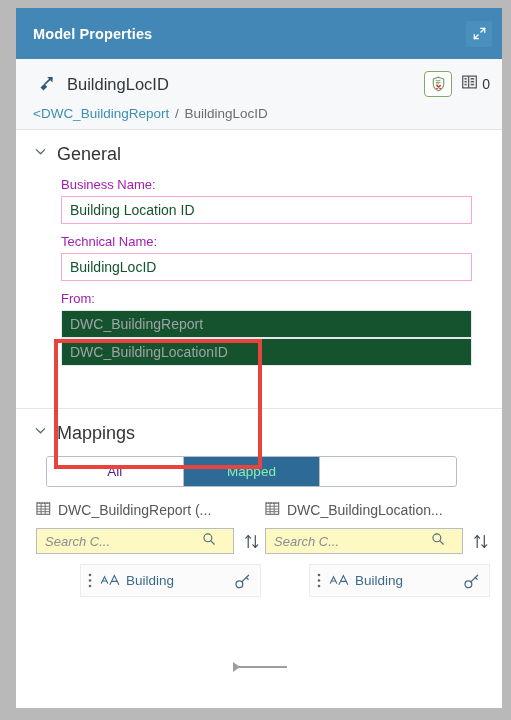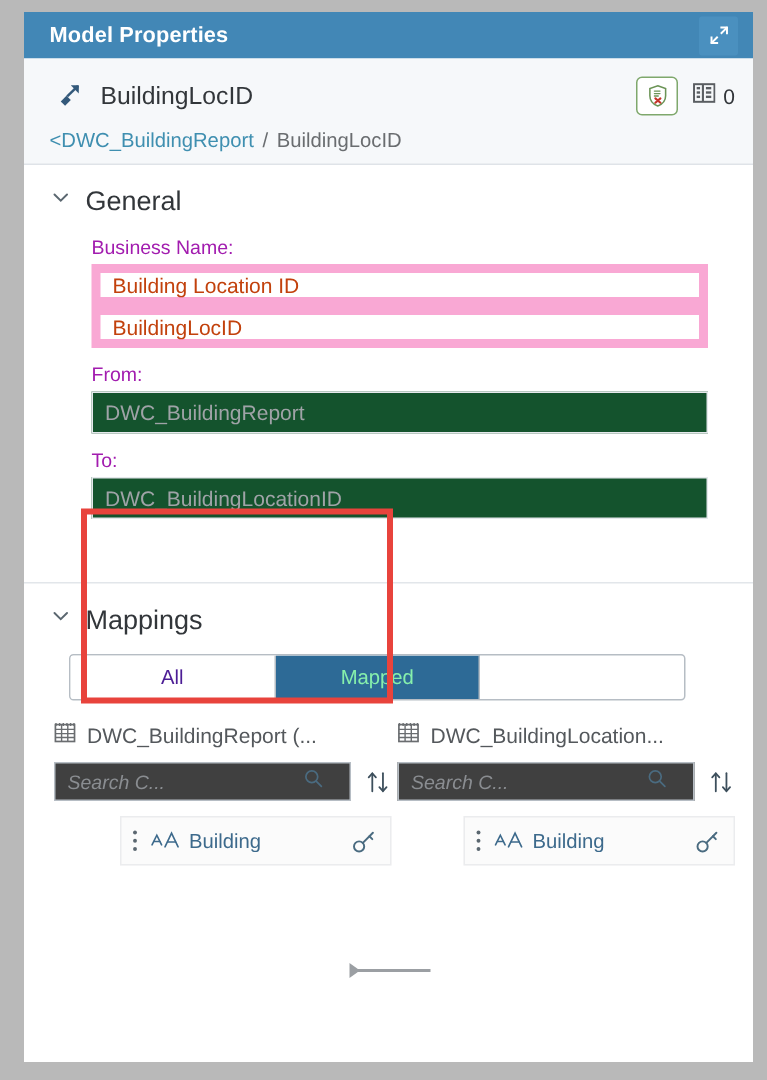--- a/index.html
+++ b/index.html
@@ -21,21 +21,21 @@
     width: 486px; height: 700px;
     background: #ffffff;
     box-sizing: border-box;
     overflow: hidden;
     display: flex;
     flex-direction: column;
   }
 
   
   .titlebar {
-    height: 31px;
+    height: 51px;
     background: #4287b6;
     display: flex;
     align-items: center;
     justify-content: space-between;
     padding: 0 10px 0 17px;
     box-sizing: border-box;
     flex: 0 0 auto;
   }
   .titlebar-title {
     color: #ffffff;
@@ -144,28 +144,28 @@
     padding: 6px 30px 14px 45px;
   }
   .field-label {
     font-size: 13px;
     color: #a21caf;
     margin: 10px 0 4px 0;
   }
   .field-label:first-child { margin-top: 0; }
   .input {
     height: 28px;
-    border: 6px solid #f9a8d4;
+    border: 1px solid #f9a8d4;
     background: #ffffff;
     box-sizing: border-box;
     display: flex;
     align-items: center;
     padding: 0 8px;
     font-size: 14px;
-    color: #c2410c;
+    color: #14532d;
     width: 100%;
   }
   .input.disabled {
     border: 1px solid #e5e8ec;
     background: #14532d;
     color: #9fa3a7;
   }
 
   .sec-divider {
     height: 1px;
@@ -231,21 +231,21 @@
   .map-search-row {
     display: flex;
     align-items: center;
     gap: 9px;
     margin-top: 9px;
   }
   .search-box {
     flex: 1 1 auto;
     height: 26px;
     border: 1px solid #b6bdc4;
-    background: #404040;
+    background: #fef9c3;
     display: flex;
     align-items: center;
     justify-content: space-between;
     padding: 0 17px 0 8px;
     box-sizing: border-box;
     min-width: 0;
   }
   .search-box .ph {
     font-size: 13px;
     color: #8a8d91;
@@ -362,26 +362,26 @@
               <path d="M2.5 5 L7 9.5 L11.5 5"></path>
             </svg>
           </span>
           <span class="section-title">General</span>
         </div>
 
         <div class="fields">
           <div class="field-label">Business Name:</div>
           <div class="input">Building Location ID</div>
 
+          <div class="field-label">Technical Name:</div>
           <div class="input">BuildingLocID</div>
 
           <div class="field-label">From:</div>
           <div class="input disabled">DWC_BuildingReport</div>
 
-          <div class="field-label">To:</div>
           <div class="input disabled">DWC_BuildingLocationID</div>
         </div>
         <div class="gap-block"></div>
         <div class="sec-divider"></div>
       </div>
 
       <div class="section">
         <div class="section-head">
           <span class="chev">
             <svg width="13" height="13" viewBox="0 0 14 14" fill="none" stroke="#5b6770" stroke-width="1.4" stroke-linecap="round">

